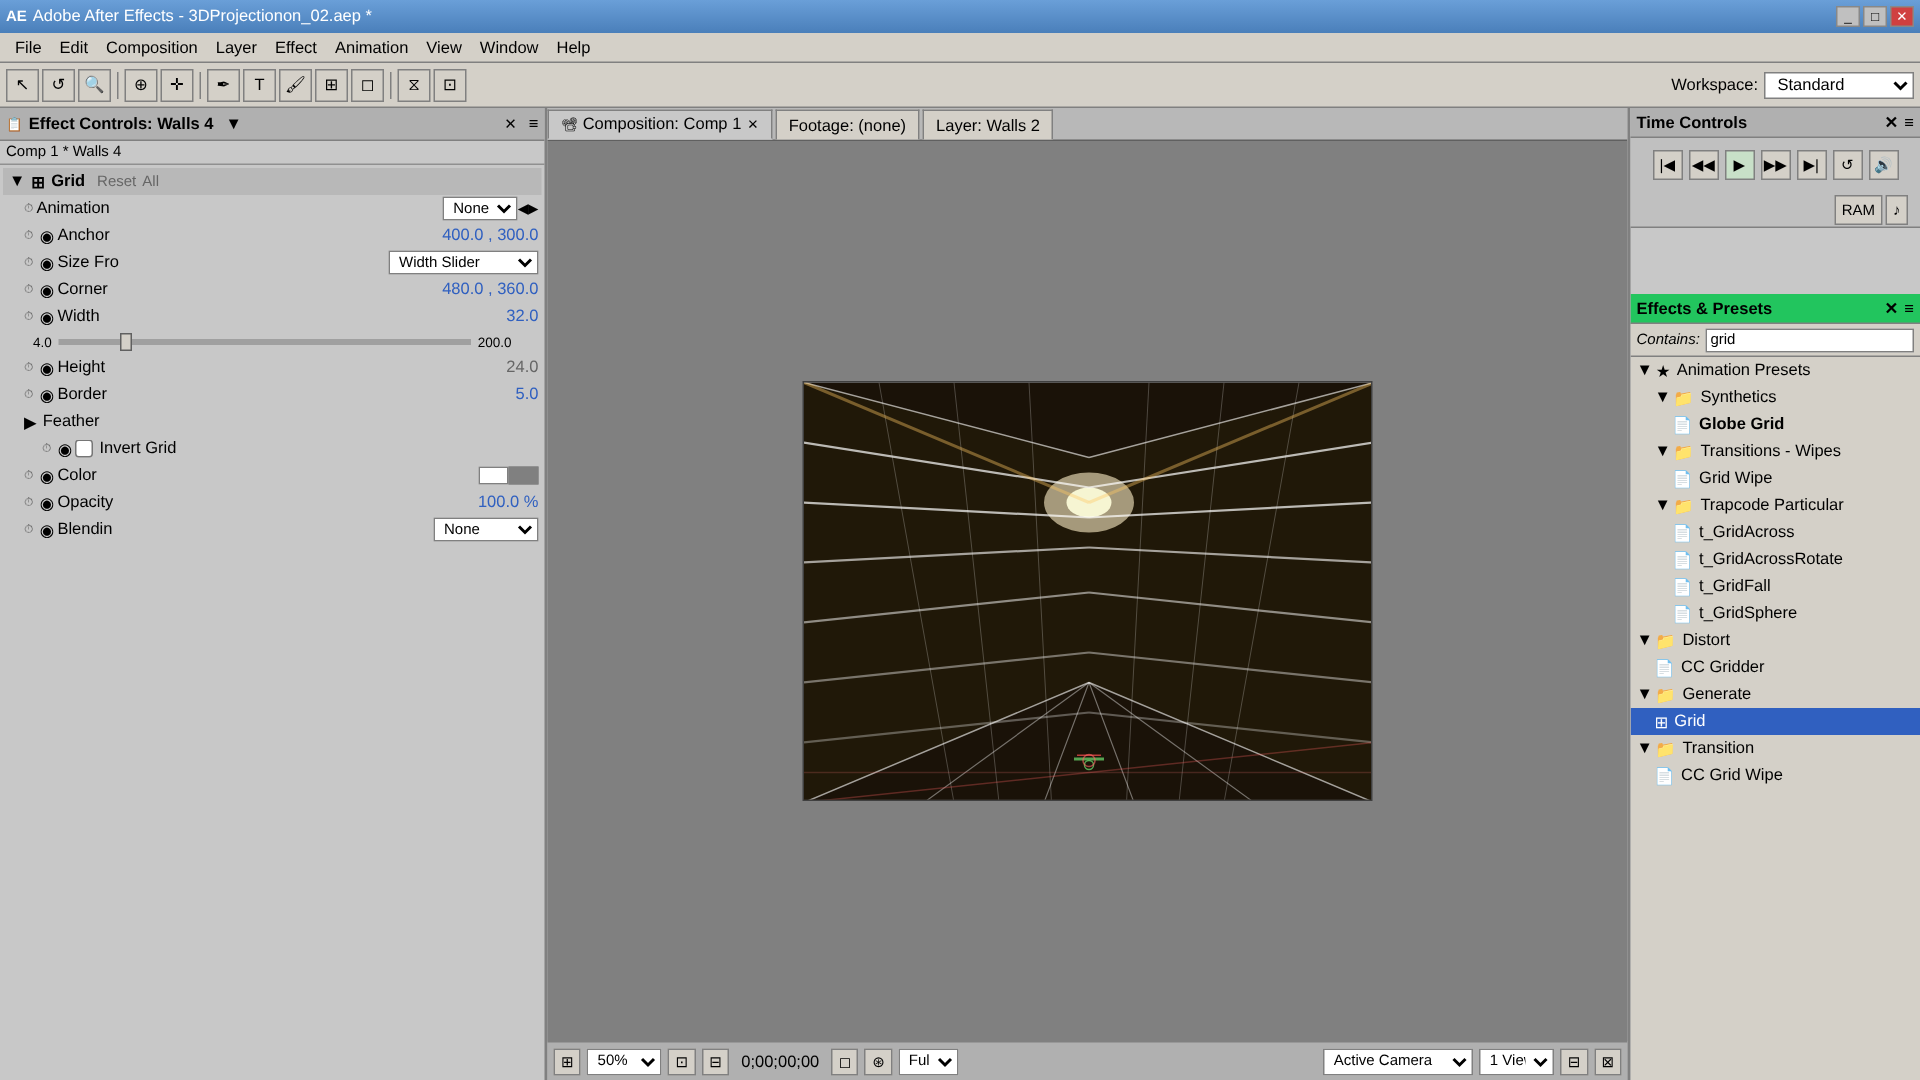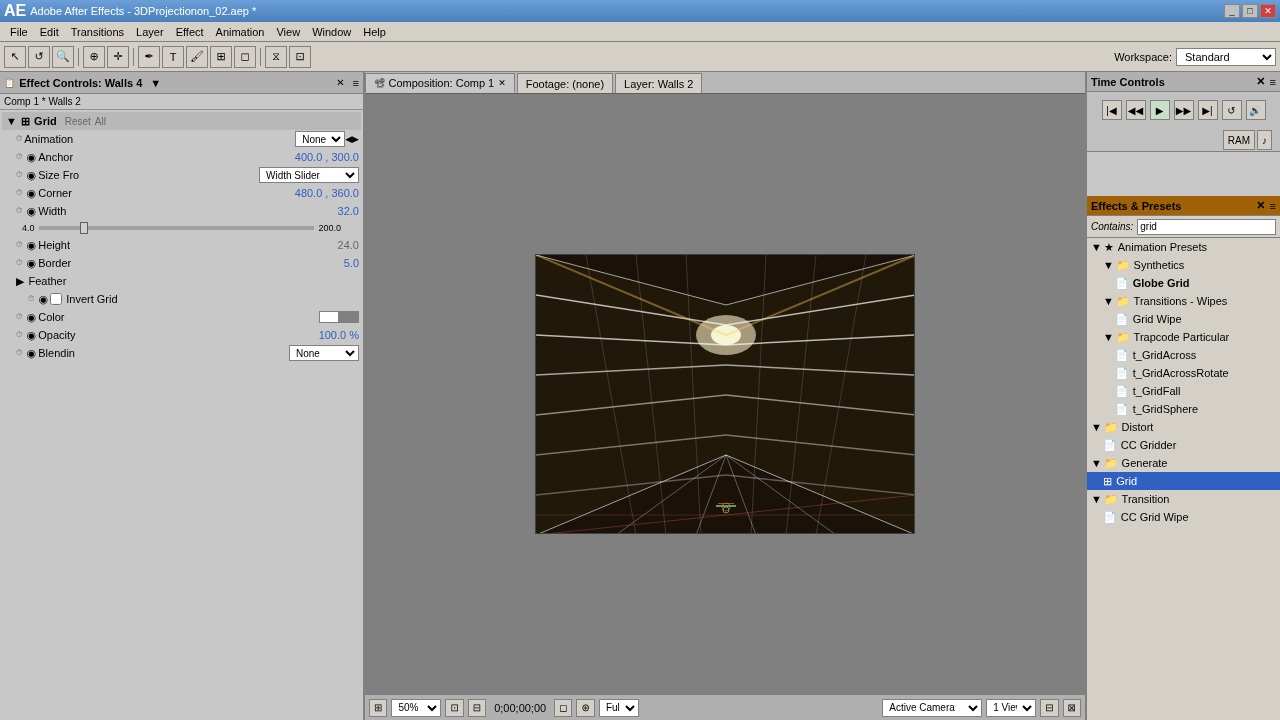--- a/index.html
+++ b/index.html
@@ -172,21 +172,21 @@
       width: 20px; height: 20px; background: #d4d0c8; border: 1px solid #808080;
       display: flex; align-items: center; justify-content: center;
       font-size: 10px; cursor: pointer;
     }
 
     
     #effects-panel {
       flex: 1; display: flex; flex-direction: column; overflow: hidden;
     }
     .ep-header {
-      height: 20px; background: #a16207; display: flex; align-items: center;
+      height: 20px; background: #22c55e; display: flex; align-items: center;
       padding: 0 4px; font-size: 11px; font-weight: bold;
       border-bottom: 1px solid #808080;
     }
     .ep-search {
       height: 22px; background: #d4d0c8; display: flex; align-items: center;
       padding: 0 4px; gap: 4px; border-bottom: 1px solid #808080;
     }
     .ep-search-label { font-size: 10px; font-style: italic; }
     .ep-search-input {
       flex: 1; height: 16px; font-size: 10px; border: 1px solid #808080;
@@ -202,34 +202,34 @@
     
     ::-webkit-scrollbar { width: 10px; height: 10px; }
     ::-webkit-scrollbar-track { background: #c0c0c0; }
     ::-webkit-scrollbar-thumb { background: #909090; border: 1px solid #707070; }
   </style>
 </head>
 <body>
 
 <div id="titlebar">
   <div class="title">
-    <span style="font-weight:bold;font-size:16px;">AE</span>
+    <span style="font-weight:bold;font-size:10px;">AE</span>
     <span>Adobe After Effects - 3DProjectionon_02.aep *</span>
   </div>
   <div class="win-controls">
     <div class="win-btn">_</div>
     <div class="win-btn">□</div>
     <div class="win-btn close">✕</div>
   </div>
 </div>
 
 <div id="menubar">
   <span>File</span>
   <span>Edit</span>
-  <span>Transitions</span>
+  <span>Composition</span>
   <span>Layer</span>
   <span>Effect</span>
   <span>Animation</span>
   <span>View</span>
   <span>Window</span>
   <span>Help</span>
 </div>
 
 <div id="toolbar">
   <div class="tool-btn">↖</div>
@@ -260,21 +260,21 @@
 <div id="main-layout">
 
   <div id="effect-controls">
     <div class="panel-header">
       <span style="font-size:9px;">📋</span>
       <span class="panel-title">Effect Controls: Walls 4</span>
       <span style="margin-left:4px;">▼</span>
       <span class="panel-close">✕</span>
       <span style="margin-left:4px;cursor:pointer;">≡</span>
     </div>
-    <div style="padding:2px 4px;font-size:10px;border-bottom:1px solid #909090;">Comp 1 * Walls 2</div>
+    <div style="padding:2px 4px;font-size:10px;border-bottom:1px solid #909090;">Comp 1 * Walls 4</div>
 
     <div id="ec-content">
 
       <div class="ec-section-header">
         <span>▼</span>
         <span style="margin-left:4px;">⊞</span>
         <span style="margin-left:4px;">Grid</span>
         <span style="margin-left:8px;color:#666;font-weight:normal;font-size:10px;">Reset</span>
         <span style="margin-left:4px;color:#666;font-weight:normal;font-size:10px;">All</span>
       </div>

